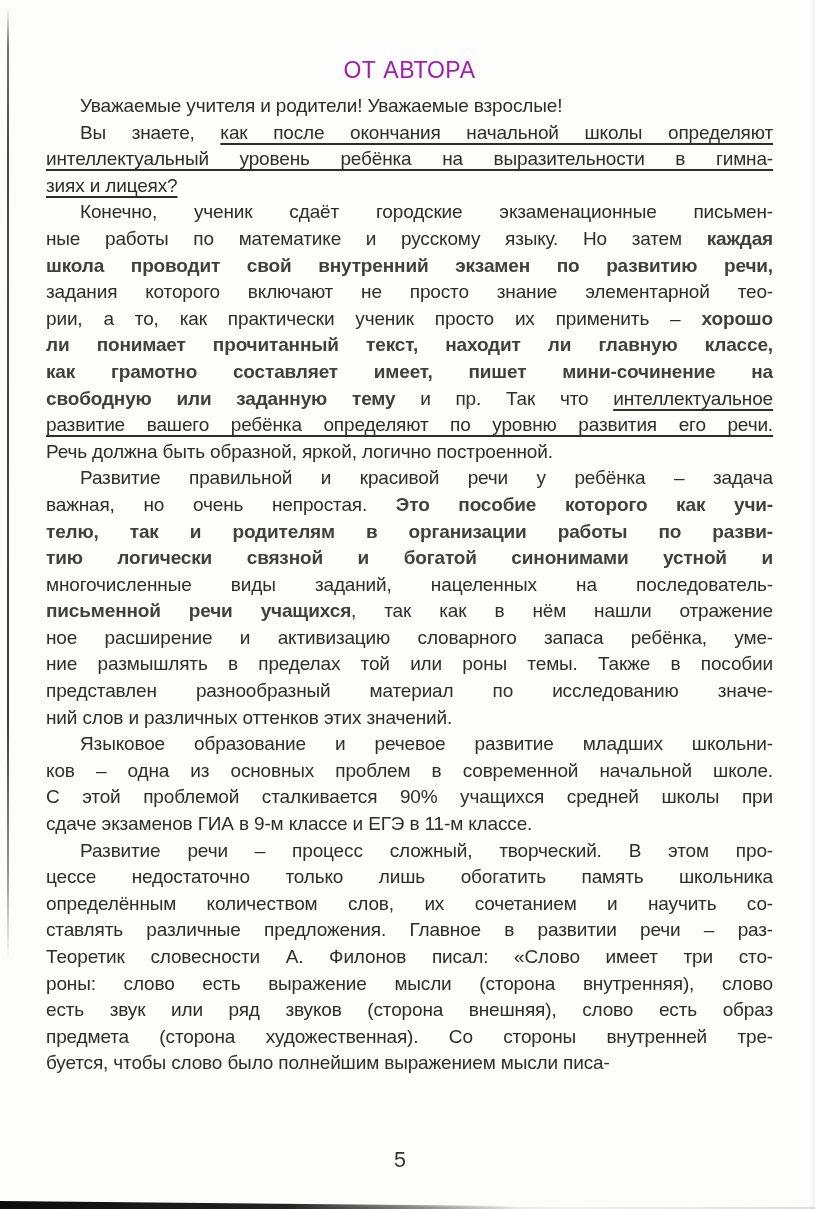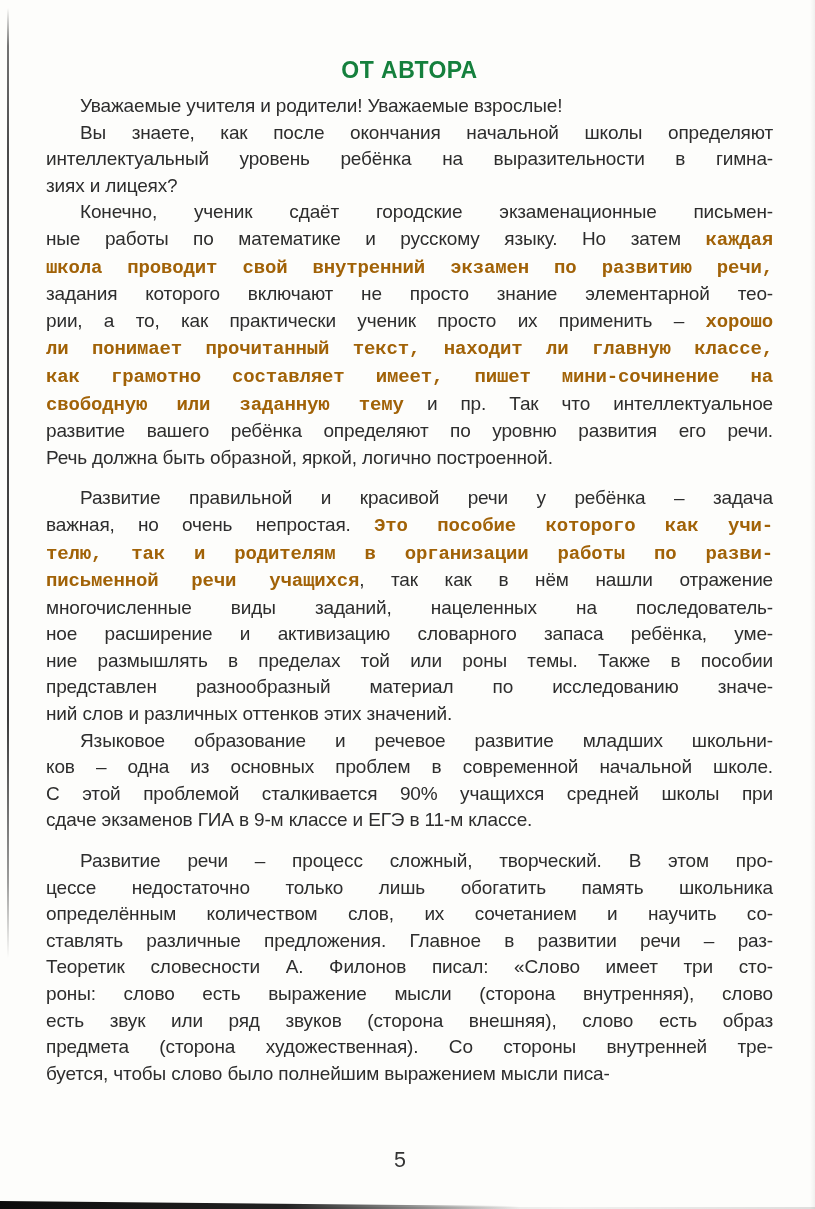--- a/index.html
+++ b/index.html
@@ -37,37 +37,37 @@
   .right-edge {
     position: absolute; right: 0; top: 0; width: 5px; height: 100%;
     background: linear-gradient(to left, rgba(0,0,0,.05), rgba(0,0,0,0));
   }
   .content {
     position: absolute; left: 46px; top: 56px; width: 727px;
   }
   .title {
     margin: 0 0 9px 0;
     font-size: 23px; line-height: 28px;
-    font-weight: 700; letter-spacing: .5px;
+    font-weight: 400; letter-spacing: .5px;
     text-align: center;
-    color: #15803d;
+    color: #a21caf;
   }
   .para { margin: 0; }
-  .para.gap { margin-top: 14px; }
+  .para.gap { }
   .line {
     font-size: 19px;
     line-height: 26.6px;
     letter-spacing: -0.15px;
     text-align: left;
     white-space: normal;
   }
   .line.j { text-align: justify; text-align-last: justify; }
   .line.ind { text-indent: 34px; }
-  .b { font-weight: 700; color: #a16207; font-family: Liberation Mono, monospace; }
-  .u { text-decoration-thickness: 1.6px; text-underline-offset: 3.5px; }
+  .b { font-weight: 700; color: #404040; }
+  .u { text-decoration: underline; text-decoration-thickness: 1.6px; text-underline-offset: 3.5px; }
   .pagenum {
     position: absolute; top: 1148px; left: 0; width: 800px;
     text-align: center;
     font-size: 21.5px; color: #333;
   }
 </style>
 </head>
 <body>
 
 <div class="page">
@@ -93,22 +93,23 @@
           <div class="line j"><span class="b ">ли понимает прочитанный текст, находит ли главную классе,</span></div>
           <div class="line j"><span class="b ">как грамотно составляет имеет, пишет мини-сочинение на</span></div>
           <div class="line j"><span class="b ">свободную или заданную тему</span><span class=""> и пр.  Так что </span><span class="u">интеллектуальное</span></div>
           <div class="line j"><span class="u">развитие вашего ребёнка определяют по уровню развития его речи.</span></div>
           <div class="line"><span class="">Речь должна быть образной, яркой, логично построенной.</span></div>
         </div>
         <div class="para gap">
           <div class="line j ind"><span class="">Развитие правильной и красивой речи у ребёнка – задача</span></div>
           <div class="line j"><span class="">важная, но очень непростая. </span><span class="b ">Это пособие которого как учи-</span></div>
           <div class="line j"><span class="b ">телю, так и родителям в организации работы по разви-</span></div>
+          <div class="line j"><span class="b ">тию логически связной и богатой синонимами устной и</span></div>
+          <div class="line j"><span class="">многочисленные виды заданий, нацеленных на последователь-</span></div>
           <div class="line j"><span class="b ">письменной речи учащихся</span><span class="">, так как в нём нашли отражение</span></div>
-          <div class="line j"><span class="">многочисленные виды заданий, нацеленных на последователь-</span></div>
           <div class="line j"><span class="">ное расширение и активизацию словарного запаса ребёнка, уме-</span></div>
           <div class="line j"><span class="">ние размышлять в пределах той или роны темы. Также  в пособии</span></div>
           <div class="line j"><span class="">представлен разнообразный материал по исследованию значе-</span></div>
           <div class="line"><span class="">ний слов и различных оттенков этих значений.</span></div>
         </div>
         <div class="para">
           <div class="line j ind"><span class="">Языковое образование и речевое развитие младших школьни-</span></div>
           <div class="line j"><span class="">ков – одна из основных проблем в современной начальной школе.</span></div>
           <div class="line j"><span class="">С этой проблемой сталкивается 90% учащихся средней школы при</span></div>
           <div class="line"><span class="">сдаче экзаменов ГИА в 9-м классе и ЕГЭ в 11-м классе.</span></div>

